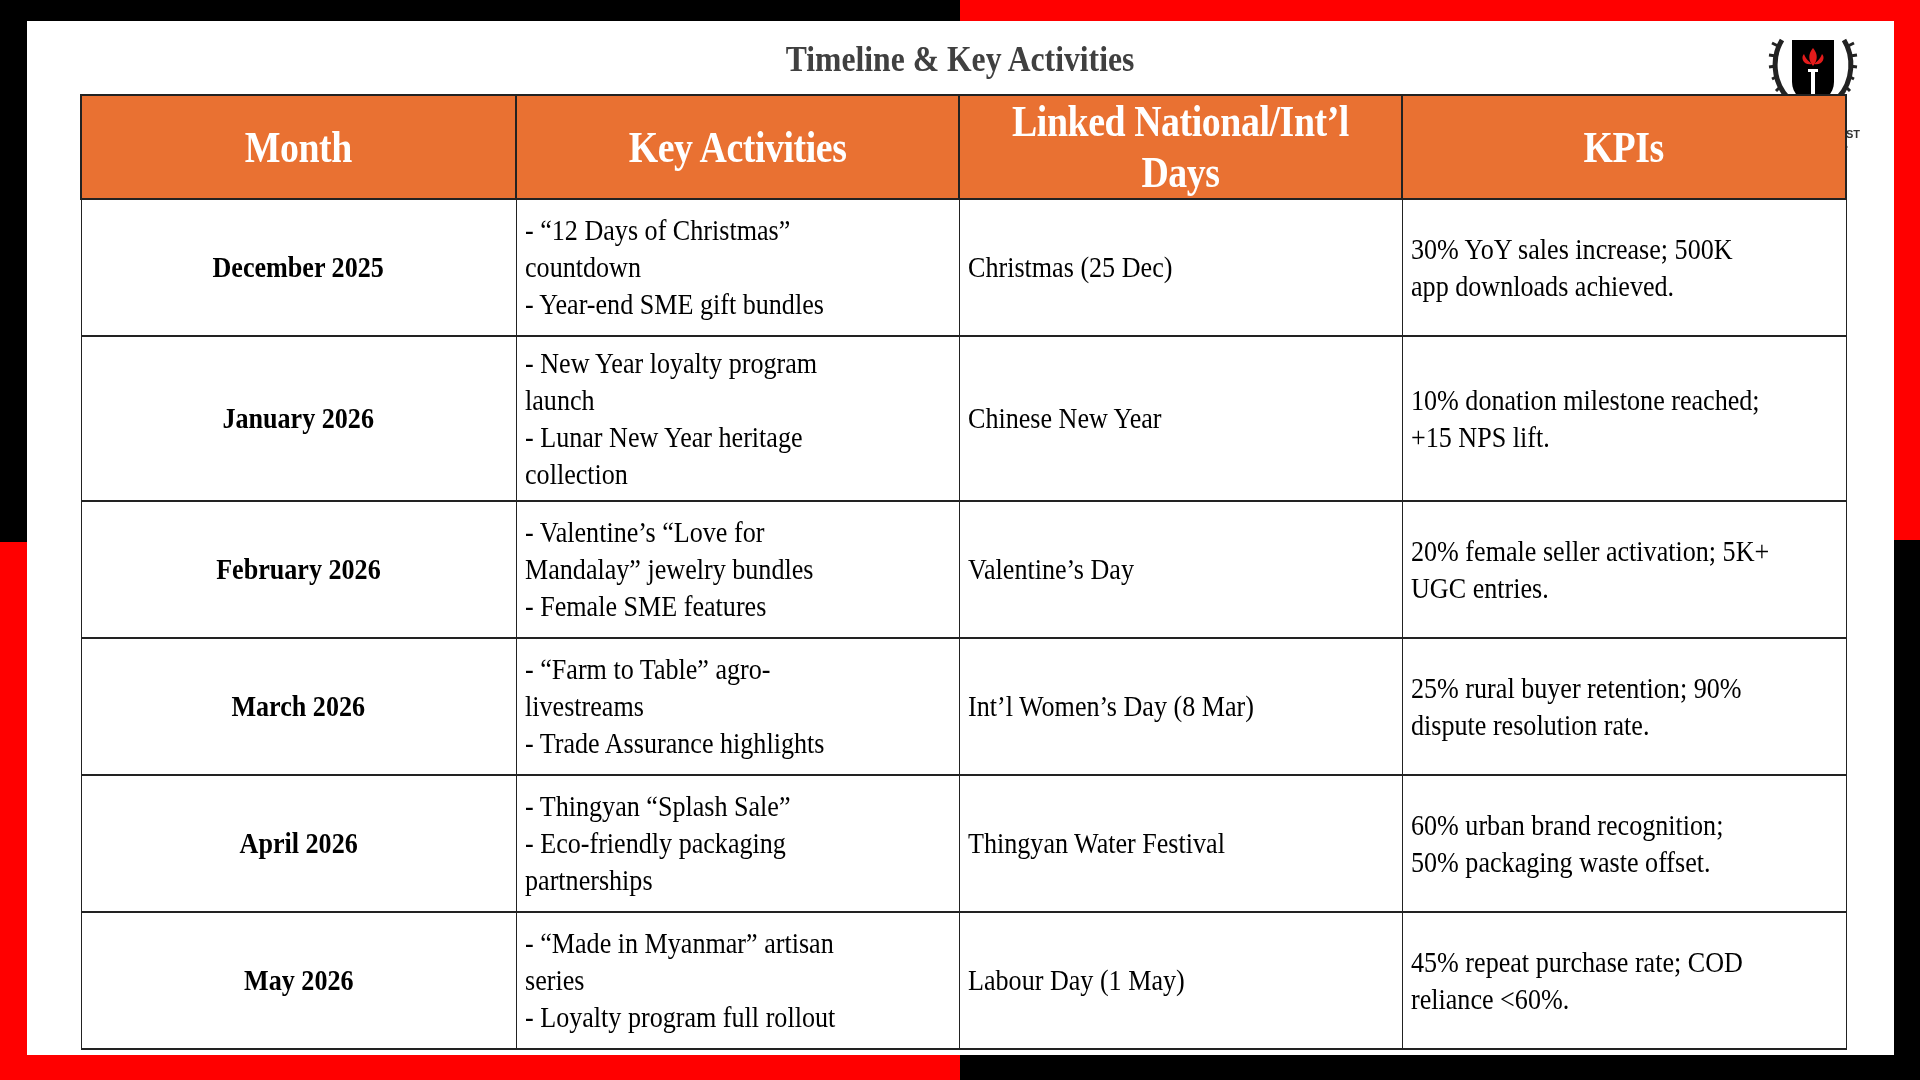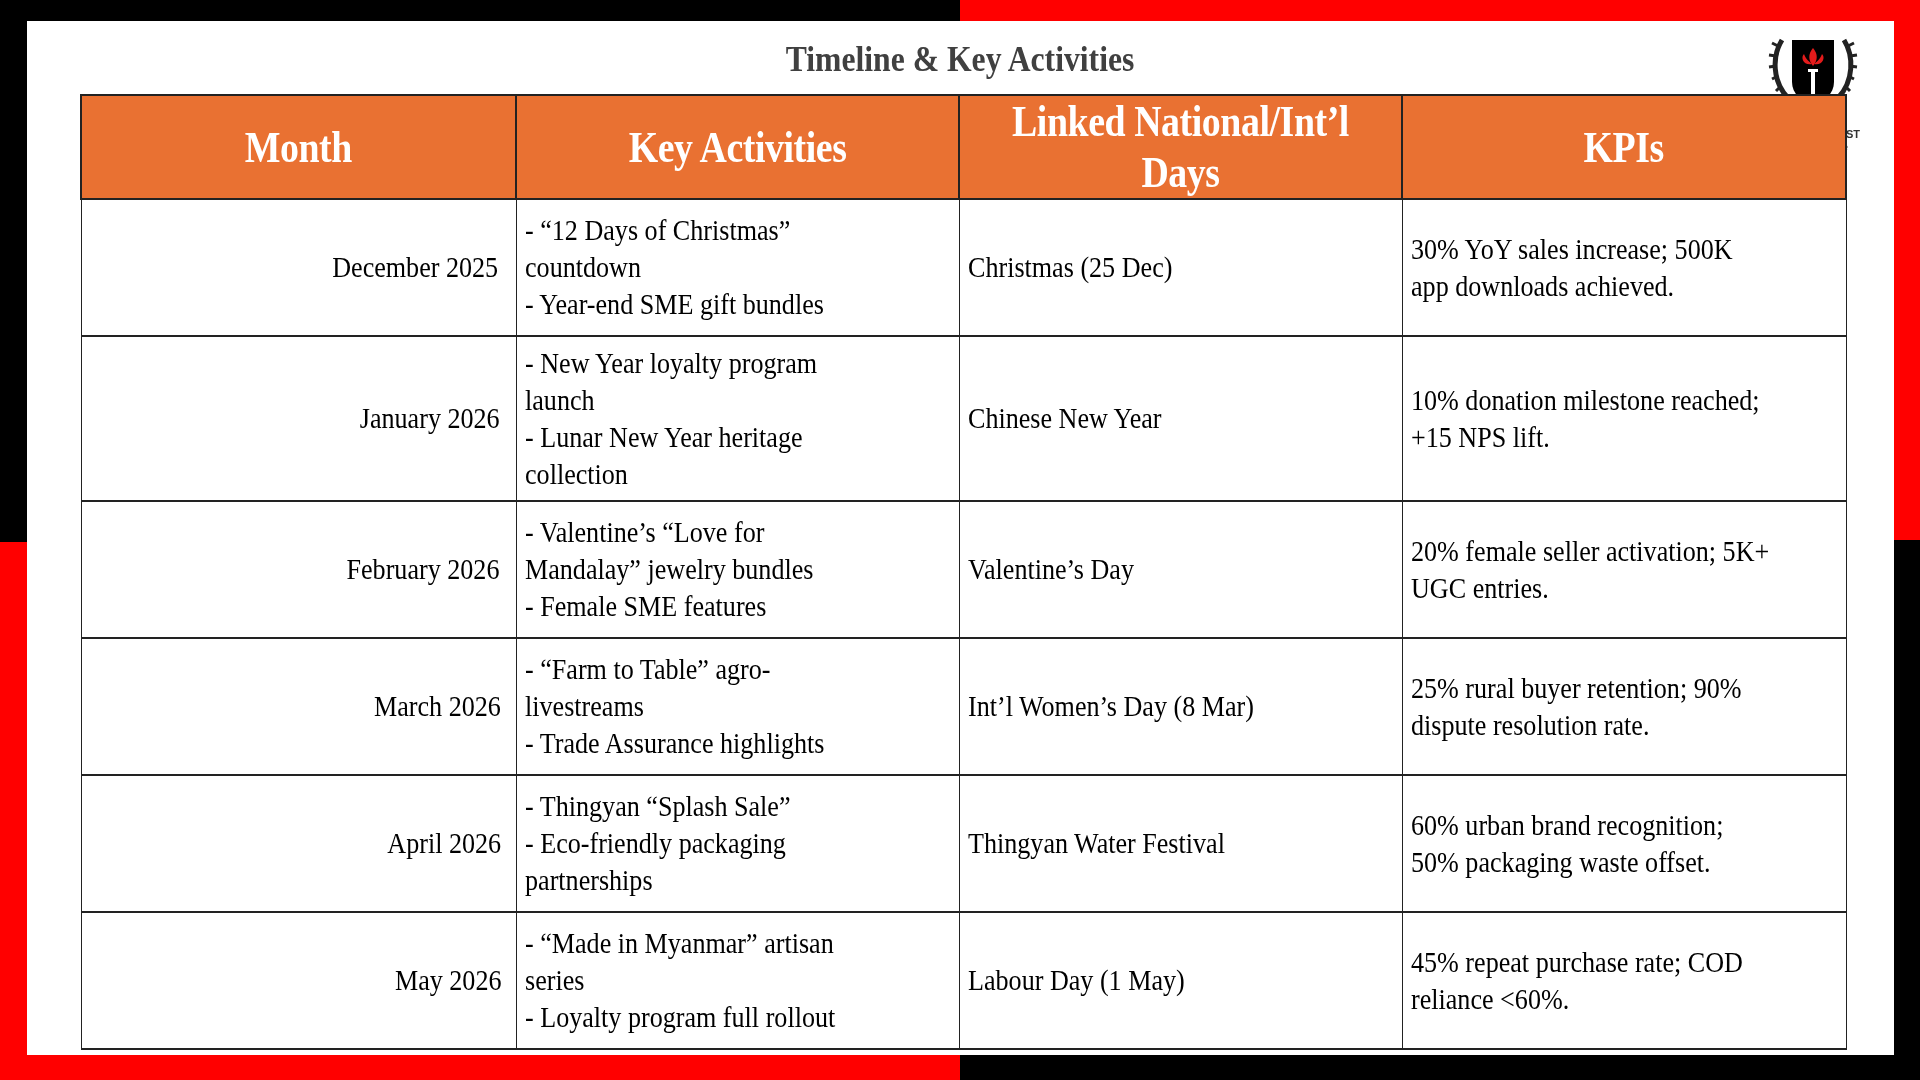--- a/index.html
+++ b/index.html
@@ -40,21 +40,21 @@
       height: 74px; border: 2px solid #222; text-align: center;
       padding: 0; letter-spacing: -0.5px;
     }
     table.timeline th span { display: inline-block; transform: scaleX(0.86); }
     table.timeline td {
       border: 2px solid #222; border-left-width: 1.5px; border-right-width: 1.5px;
       font-size: 29px; color: #000; vertical-align: middle;
       padding: 0 8px; line-height: 37px;
     }
     table.timeline td .txt { display: inline-block; transform: scaleX(0.9); transform-origin: left center; white-space: nowrap; }
-    table.timeline td.month { text-align: right; font-weight: normal; }
+    table.timeline td.month { text-align: center; font-weight: bold; }
     table.timeline td.month .txt { transform-origin: center; }
     .activity-line { display: block; }
     tr.r1 td { height: 135px; }
     tr.r2 td { height: 163px; }
     tr.r3 td { height: 135px; }
     tr.r4 td { height: 135px; }
     tr.r5 td { height: 135px; }
     tr.r6 td { height: 135px; }
   </style>
 </head>

